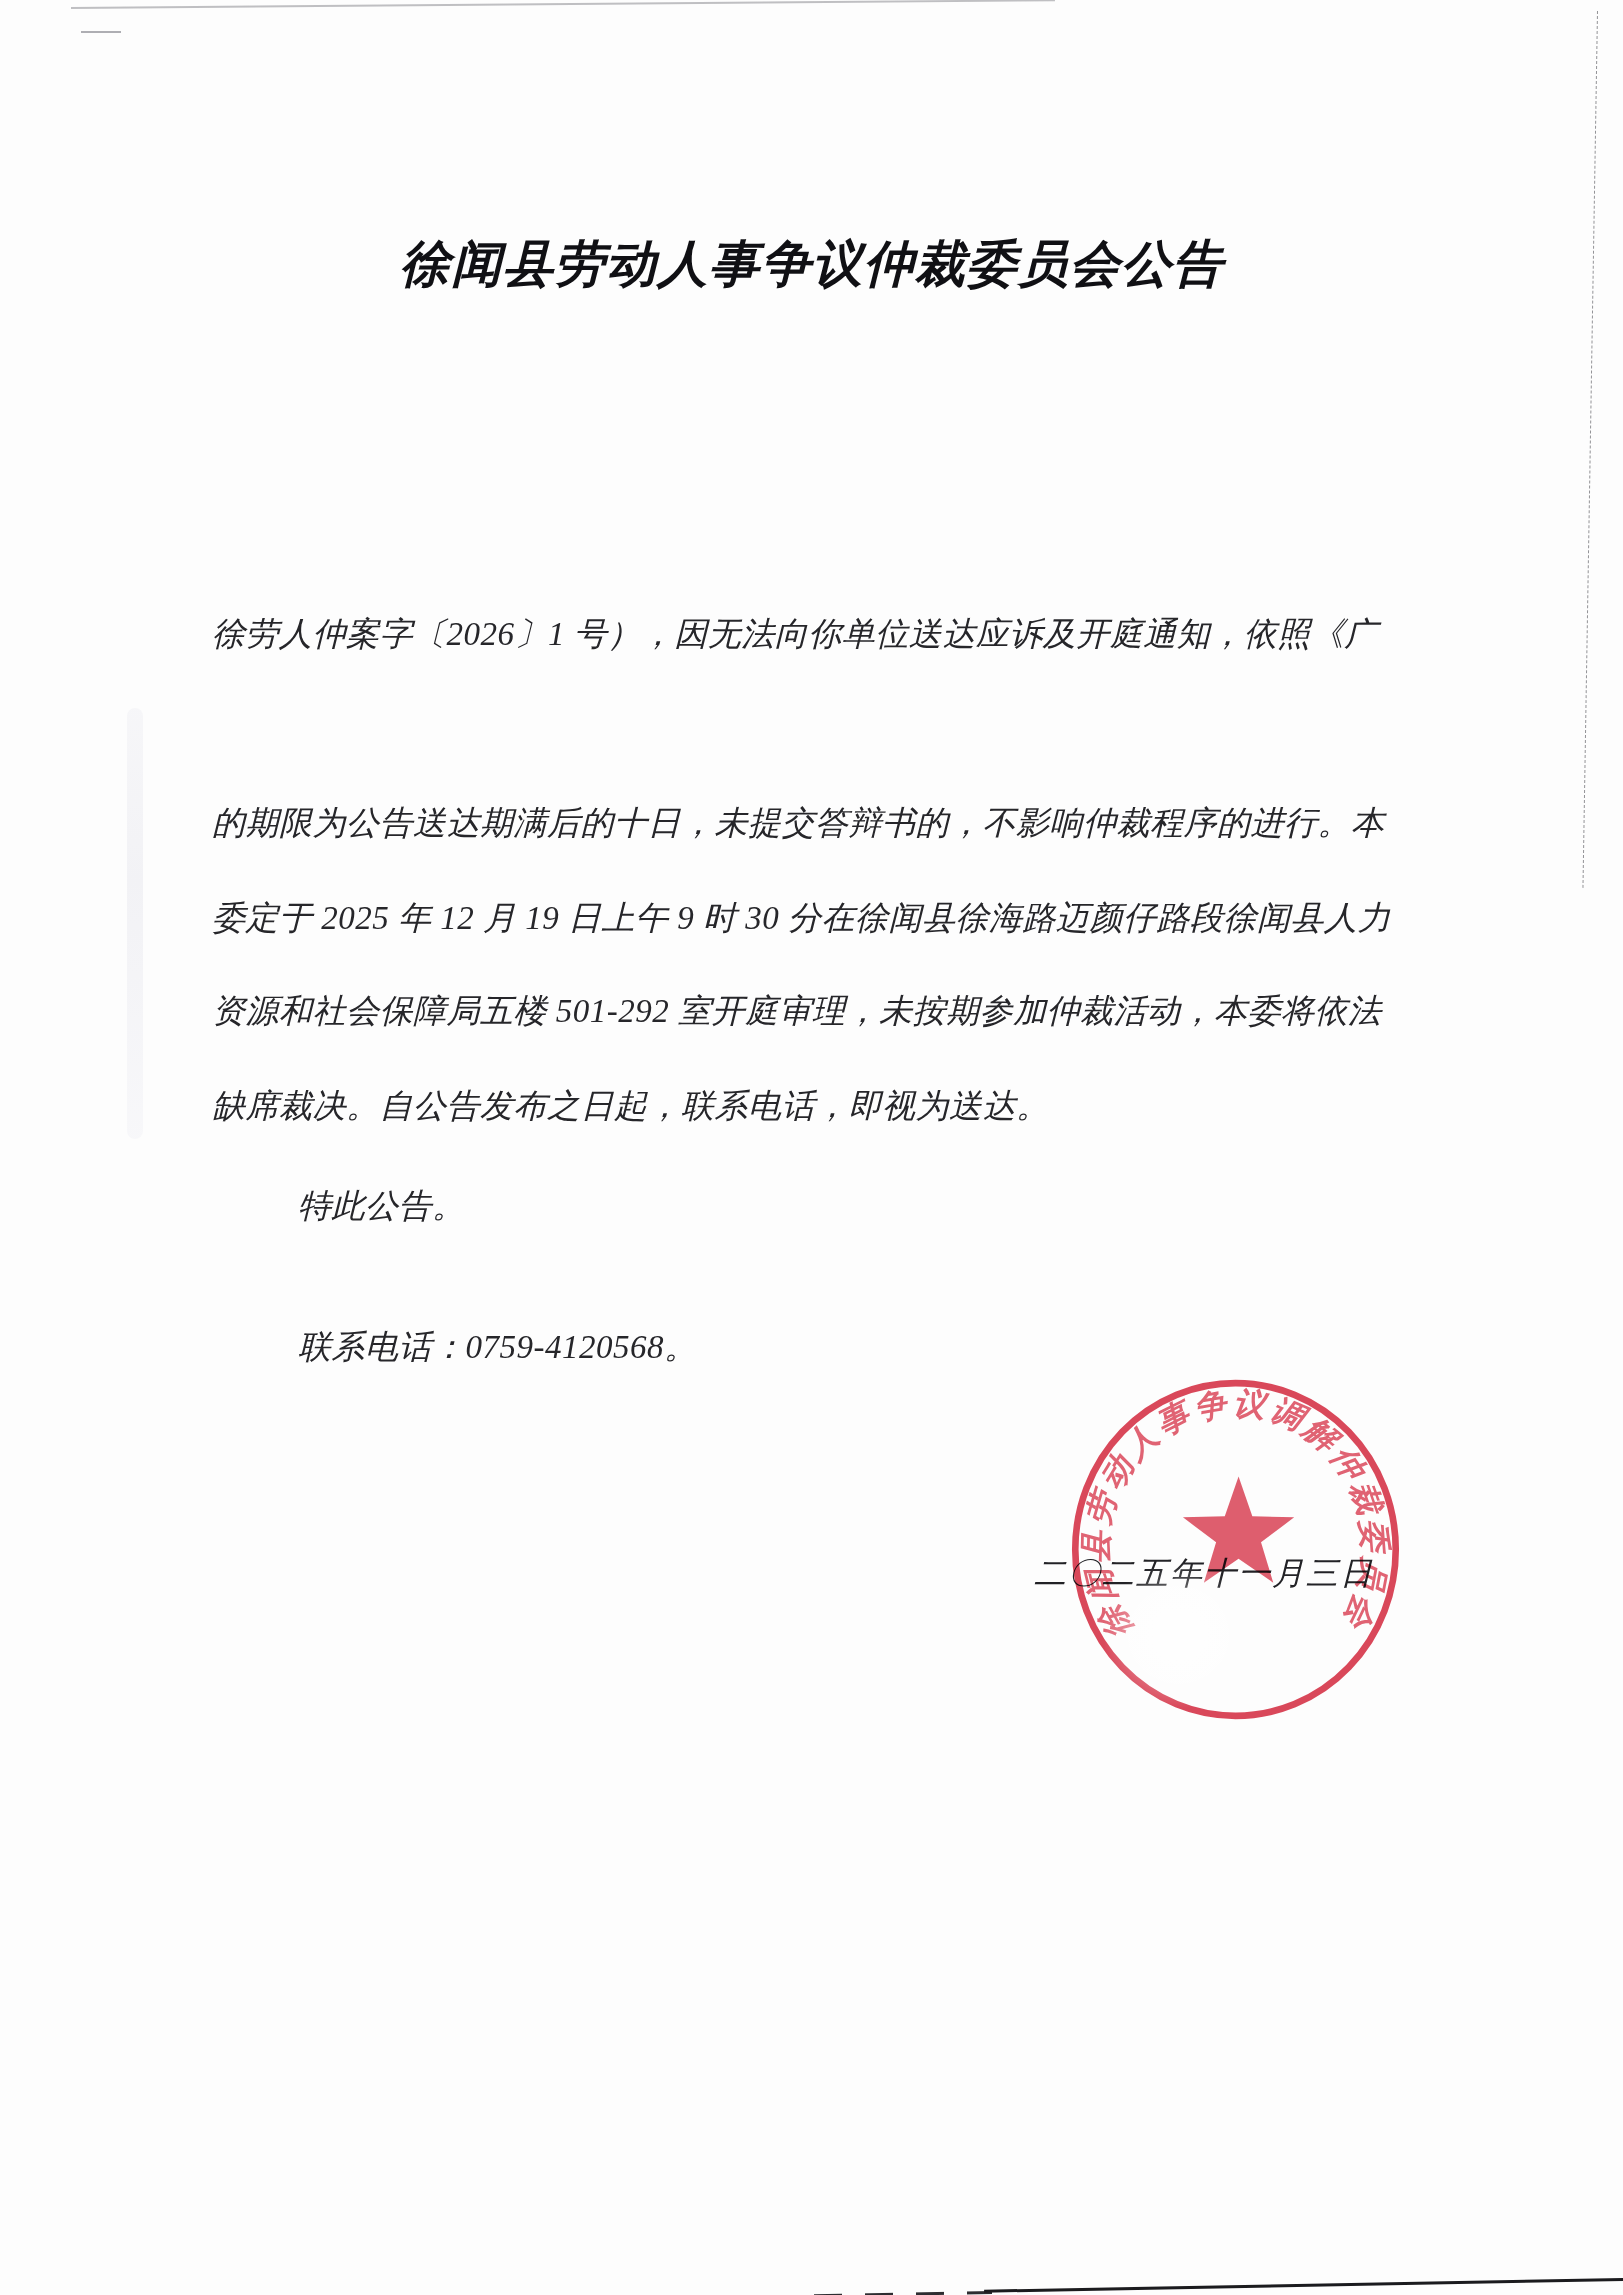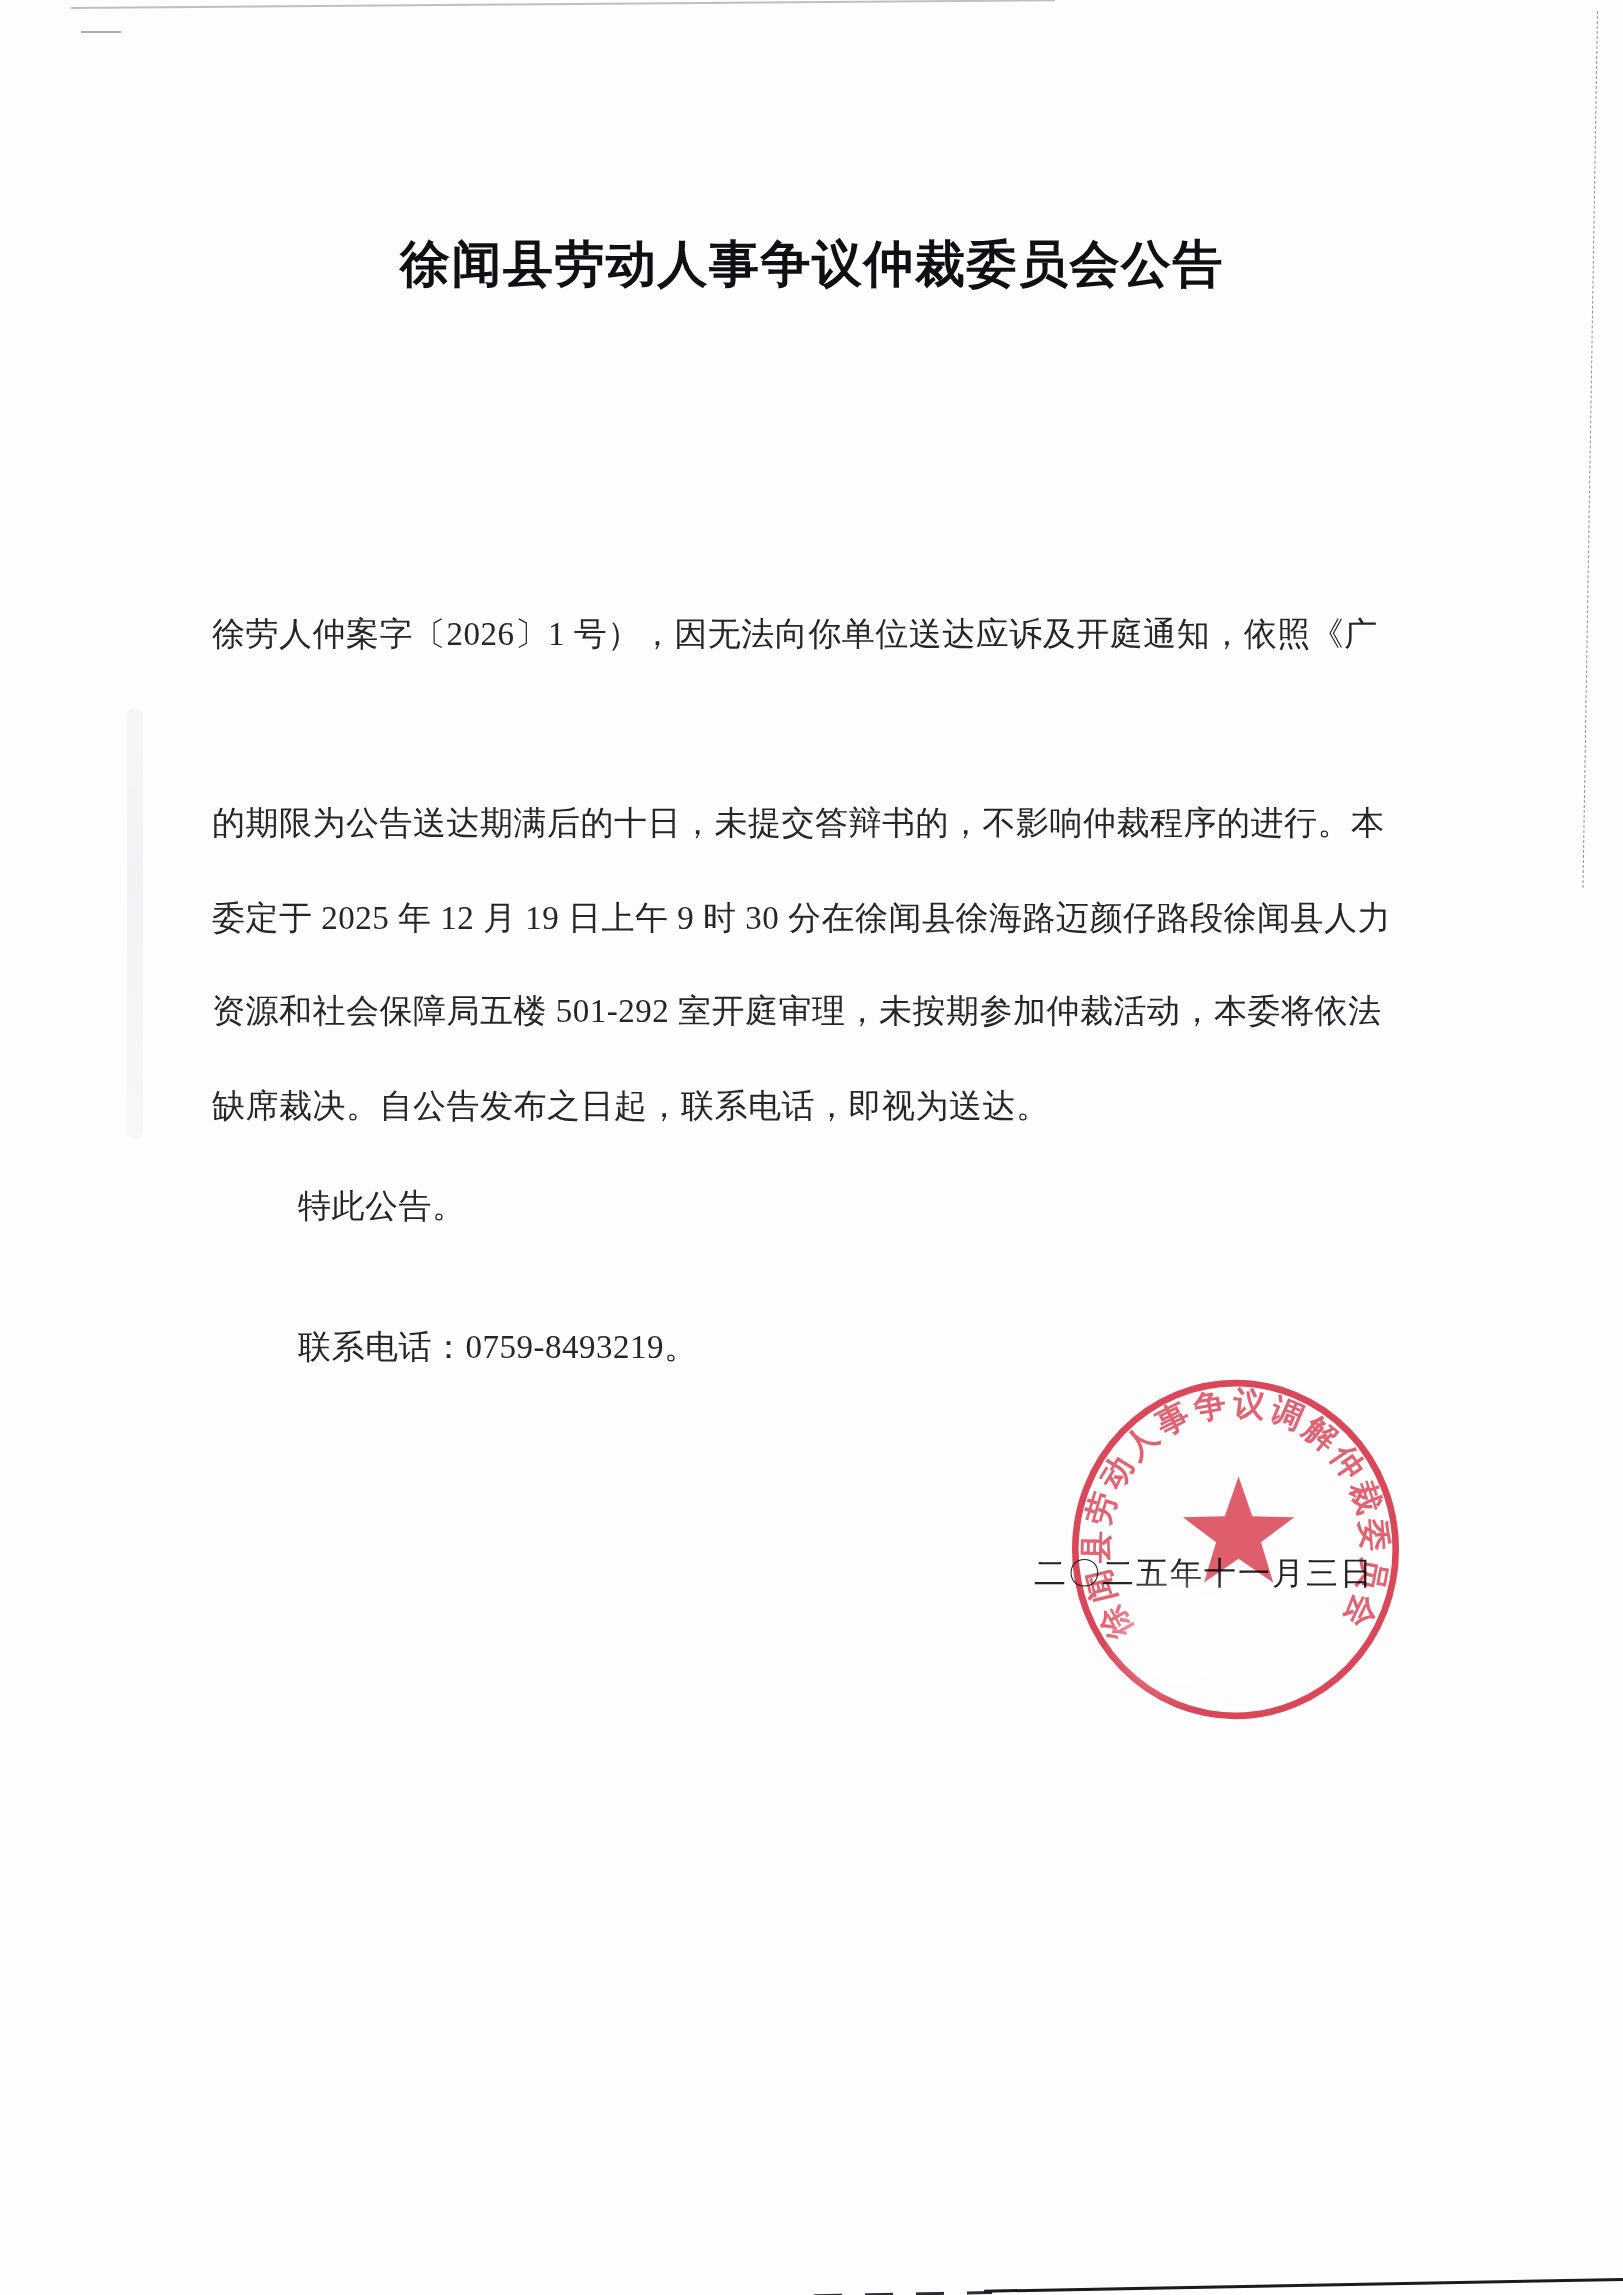--- a/index.html
+++ b/index.html
@@ -4,20 +4,21 @@
 <style>
   html,body{margin:0;padding:0;background:#e8e8e8;}
   .page{
     position:relative;
     width:1624px;height:2295px;
     margin:0 auto;
     background:#fdfdfd;
     overflow:hidden;
     font-family:"Liberation Serif","DejaVu Serif",serif;
     color:#26262a;
+    font-style:italic;
   }
   
   .doc-title{
     position:absolute;left:0;top:231px;width:100%;
     text-align:center;
     font-family:"Liberation Sans","DejaVu Sans",sans-serif;
     font-weight:900;
     font-size:50px;letter-spacing:1.5px;
     color:#101014;margin:0;
     white-space:nowrap;
@@ -101,21 +102,21 @@
   <h1 class="doc-title">徐闻县劳动人事争议仲裁委员会公告</h1>
 
 
   <div class="bodyline" style="top:612px">徐劳人仲案字〔2026〕1 号），因无法向你单位送达应诉及开庭通知，依照《广</div>
   <div class="bodyline" style="top:801px">的期限为公告送达期满后的十日，未提交答辩书的，不影响仲裁程序的进行。本</div>
   <div class="bodyline" style="top:896px">委定于 2025 年 12 月 19 日上午 9 时 30 分在徐闻县徐海路迈颜仔路段徐闻县人力</div>
   <div class="bodyline" style="top:989px">资源和社会保障局五楼 501-292 室开庭审理，未按期参加仲裁活动，本委将依法</div>
   <div class="bodyline" style="top:1084px">缺席裁决。自公告发布之日起，联系电话，即视为送达。</div>
 
   <div class="bodyline indent" style="top:1184px">特此公告。</div>
-  <div class="bodyline indent" style="top:1325px">联系电话：0759-8493219。</div>
+  <div class="bodyline indent" style="top:1325px">联系电话：0759-4120568。</div>
 
   <div class="date-line">二〇二五年十一月三日</div>
 
   <svg class="seal" viewBox="0 0 668 680" aria-hidden="true">
     <ellipse cx="334" cy="340" rx="314" ry="326" fill="none" stroke-width="13" stroke="#d93a4e"></ellipse>
     <path id="sealArc" d="M 137 501 A 252 262 0 1 1 531 501" fill="none"></path>
     <text fill-opacity="0.85">
       <textPath href="#sealArc" startOffset="4" fill="#d93a4e">徐闻县劳动人事争议调解仲裁委员会</textPath>
     </text>
     <polygon points="340,197 367,275 449,277 384,326 408,405 340,358 272,405 296,326 231,277 313,275" fill-opacity="0.88" fill="#d93a4e"></polygon>

